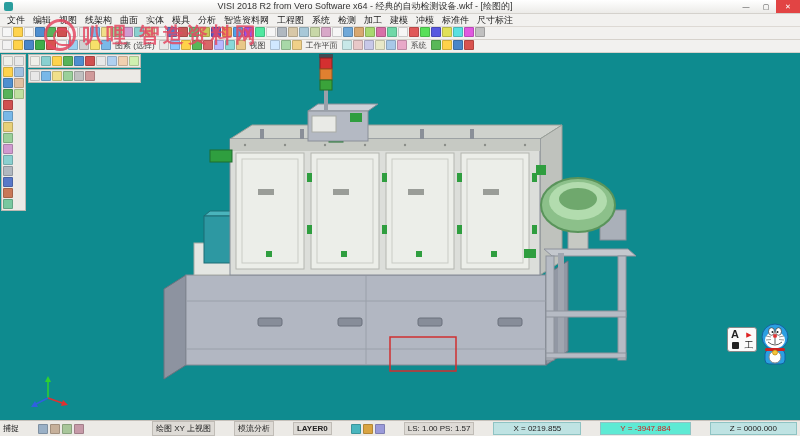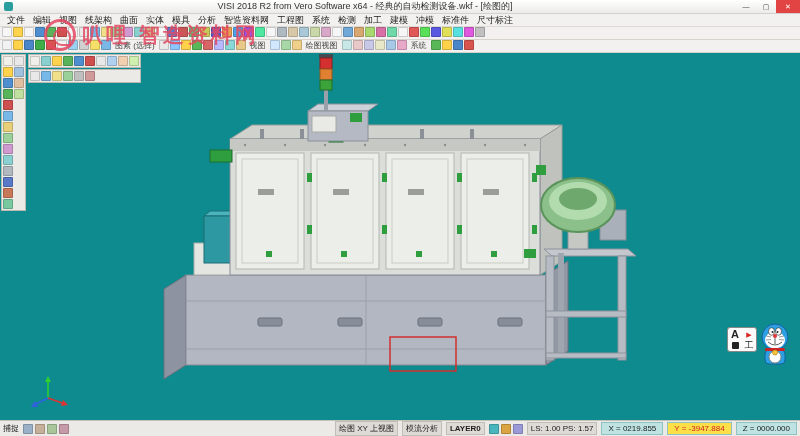--- a/index.html
+++ b/index.html
@@ -51,27 +51,27 @@
            border:1px solid #888;border-radius:3px;z-index:6;display:grid;
            grid-template-columns:1fr 1fr;font-size:9px;line-height:1;align-items:center;justify-items:center;}
   .navcube .big{font-weight:bold;font-size:11px;}
   .navcube .red{color:#d22;font-size:7px;}
   .navcube .dark{width:7px;height:7px;background:#222;border-radius:1px;}
   .doraemon{position:absolute;left:757px;top:270px;z-index:6;}
   .axes{position:absolute;left:28px;top:318px;z-index:4;}
 
   
   .status{height:16px;background:#eceae6;border-top:1px solid #c4c0ba;display:flex;align-items:center;
-          font-size:8px;gap:4px;padding:0 3px;white-space:nowrap;}
+          font-size:8px;gap:19px;padding:0 3px;white-space:nowrap;}
   .sicons{display:flex;gap:2px;}
   .sspacer{flex:1;}
   .schip{padding:1px 3px;background:#dedbd6;border:1px solid #c0bcb6;}
   .schip.layer{font-weight:bold;}
-  .scoord{padding:1px 6px;background:#bfe3e3;border:1px solid #8fc3c3;}
-  .scoord.y{background:#fde047;color:#c22;}
+  .scoord{padding:1px 19px;background:#bfe3e3;border:1px solid #8fc3c3;}
+  .scoord.y{background:#5eead4;color:#c22;}
 </style>
 </head>
 <body>
 
 <div class="window">
 
   <div class="titlebar">
     <div class="app-ico"></div>
     <div class="title-text">VISI 2018 R2 from Vero Software x64 - 经典的自动检测设备.wkf - [绘图的]</div>
     <div class="win-btns">
@@ -171,21 +171,21 @@
         <div class="ticon" style="background: rgb(184, 184, 255);"></div>
         <div class="ticon" style="background: rgb(136, 216, 216);"></div>
         <div class="ticon" style="background: rgb(232, 200, 136);"></div>
       </div>
       <span class="tlabel">视图</span>
       <div class="iconrow">
         <div class="ticon" style="background: rgb(208, 232, 255);"></div>
         <div class="ticon" style="background: rgb(168, 216, 168);"></div>
         <div class="ticon" style="background: rgb(240, 208, 136);"></div>
       </div>
-      <span class="tlabel">绘图视图</span>
+      <span class="tlabel">工作平面</span>
       <div class="iconrow">
         <div class="ticon" style="background: rgb(200, 232, 232);"></div>
         <div class="ticon" style="background: rgb(232, 200, 200);"></div>
         <div class="ticon" style="background: rgb(200, 200, 232);"></div>
         <div class="ticon" style="background: rgb(232, 232, 200);"></div>
         <div class="ticon" style="background: rgb(168, 200, 232);"></div>
         <div class="ticon" style="background: rgb(232, 168, 200);"></div>
       </div>
       <span class="tlabel">系统</span>
       <div class="iconrow">

